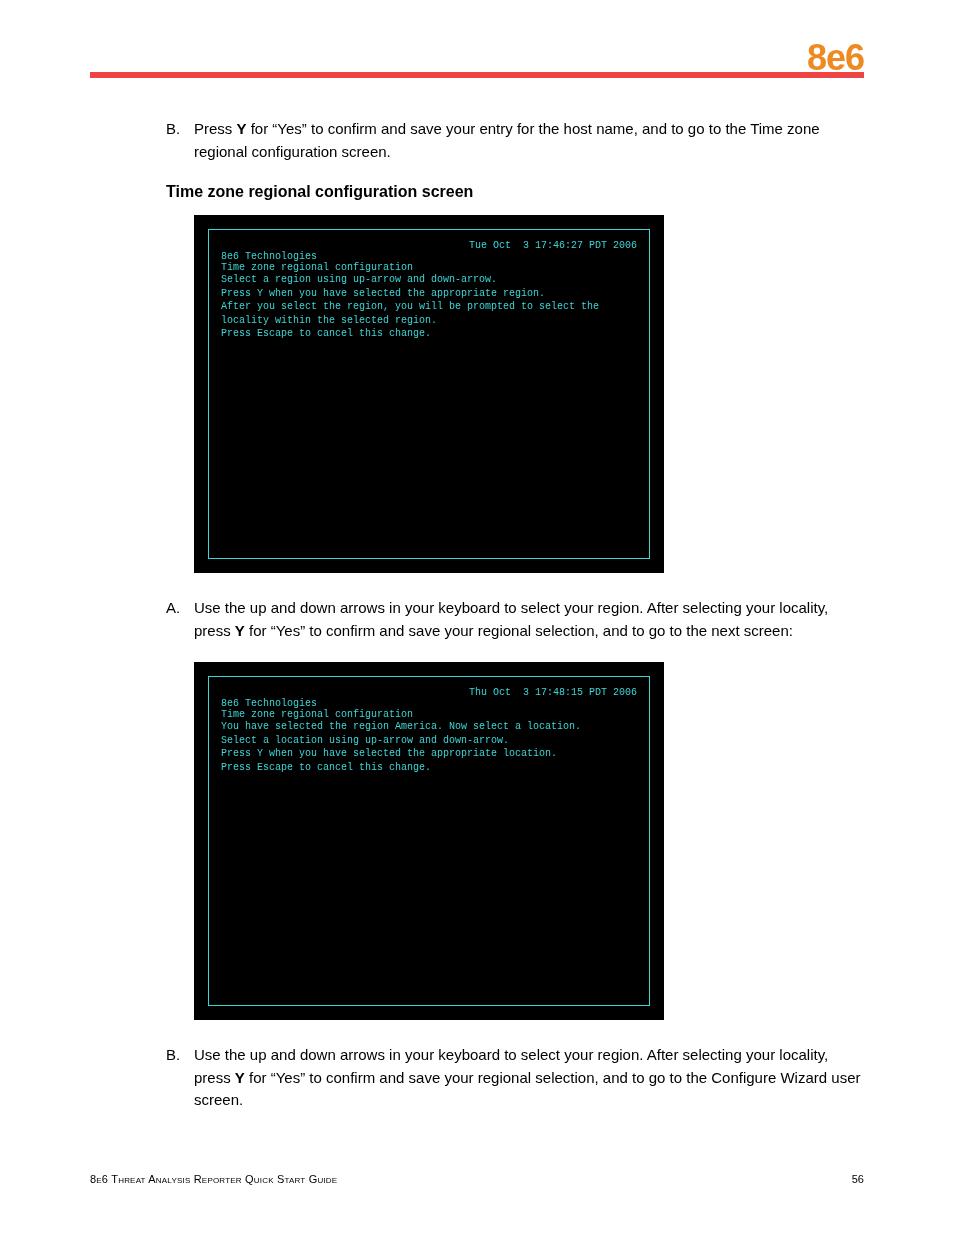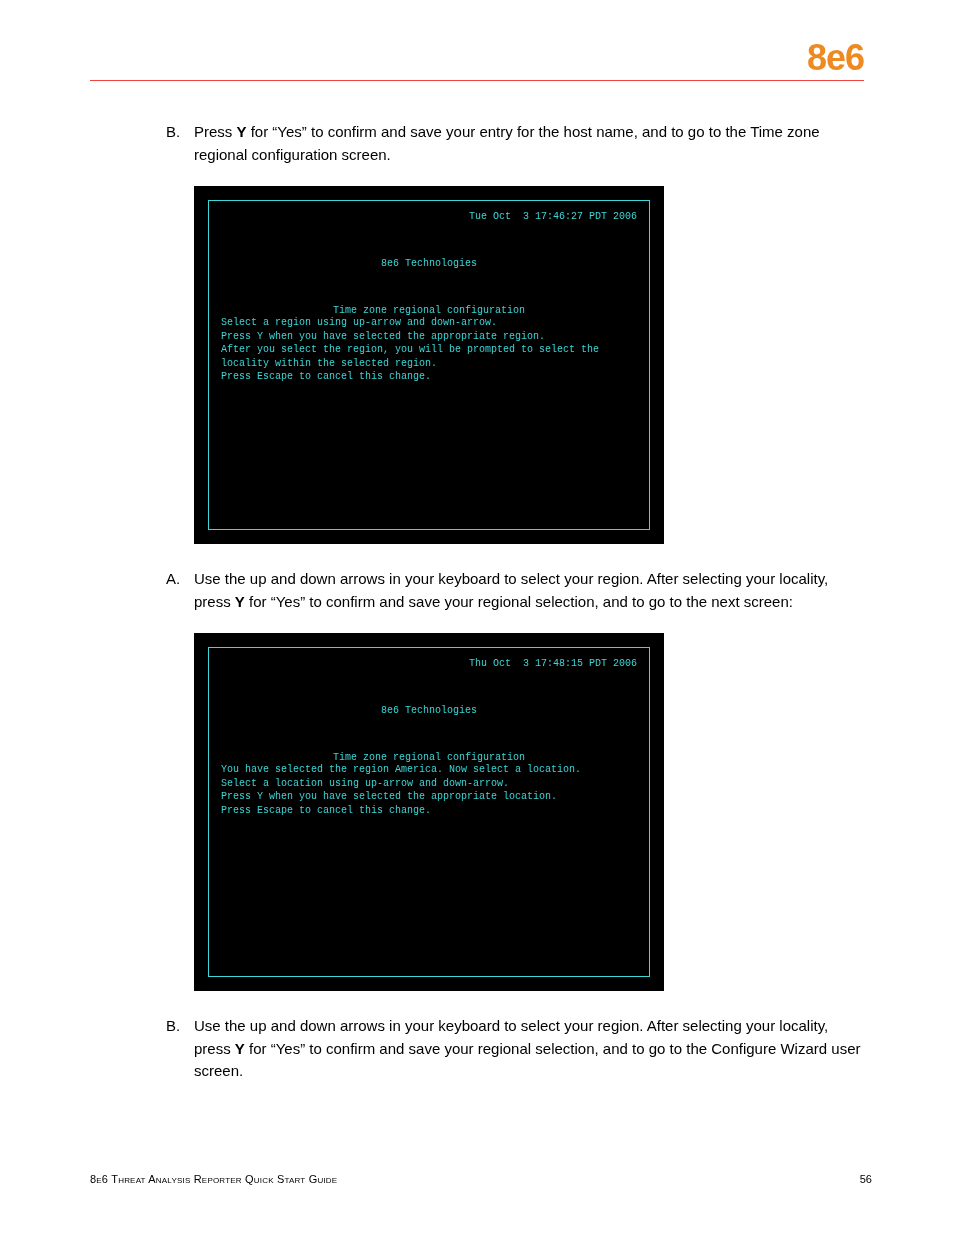--- a/index.html
+++ b/index.html
@@ -8,22 +8,22 @@
     height: 1235px;
     background: #fff;
     font-family: Arial, Helvetica, sans-serif;
     color: #000;
     position: relative;
     padding: 40px 90px 0 90px;
   }
   .header {
     display: flex;
     align-items: flex-end;
-    border-bottom: 1px solid #ef4444;
-    padding-bottom: 10px;
+    border-bottom: 6px solid #ef4444;
+    padding-bottom: 2px;
     margin-bottom: 40px;
   }
   .rule-line {
     flex: 1;
     height: 1px;
   }
   .logo {
     font-size: 36px;
     font-weight: bold;
     color: #ee8a22;
@@ -62,34 +62,34 @@
     font-size: 10px;
     color: #3cd6d6;
   }
   .term-frame {
     border: 1px solid #3cd6d6;
     padding: 10px 12px 34px 12px;
     min-height: 330px;
     position: relative;
   }
   .term-date { text-align: right; white-space: pre; }
-  .term-title { text-align: center; margin-top: 36px; }
+  .term-title { text-align: left; }
   .term-select {
     padding: 78px 0 78px 96px;
     font-weight: bold;
   }
   .term-help {
     line-height: 1.35;
     white-space: pre-wrap;
   }
   .footer {
     position: absolute;
     bottom: 50px;
     left: 90px;
-    right: 82px;
+    right: 90px;
     display: flex;
     justify-content: space-between;
     font-size: 11px;
   }
   .footer-title { font-variant: small-caps; letter-spacing: 0.2px; }
 </style>
 </head>
 <body>
 
 <div class="header">
@@ -99,20 +99,21 @@
 
 <div class="content">
 
   <div class="list-item">
     <div class="list-marker">B.</div>
     <div class="list-body">
       <span>Press </span><span class="bold">Y</span><span> for “Yes” to confirm and save your entry for the host name, and to go to the Time zone regional configuration screen.</span>
     </div>
   </div>
 
+  <div class="section-heading">Time zone regional configuration screen</div>
 
   <div class="terminal">
     <div class="term-frame">
       <div class="term-date">Tue Oct  3 17:46:27 PDT 2006</div>
       <div class="term-title">8e6 Technologies</div>
       <div class="term-title">Time zone regional configuration</div>
       <div class="term-help">Select a region using up-arrow and down-arrow.
 Press Y when you have selected the appropriate region.
 After you select the region, you will be prompted to select the
 locality within the selected region.

